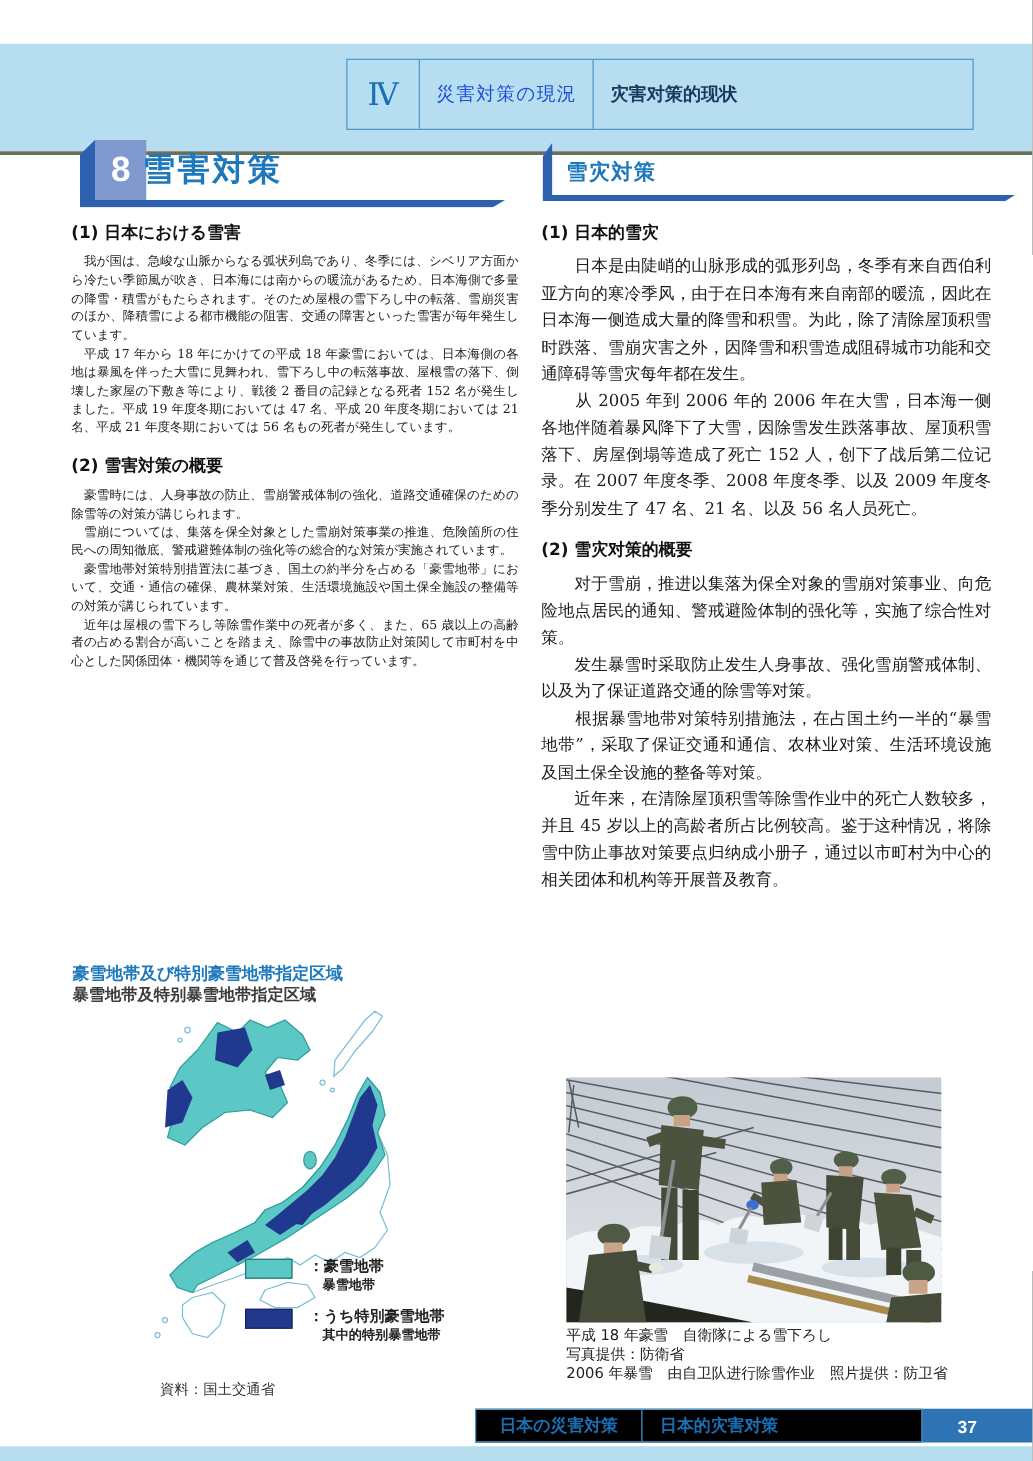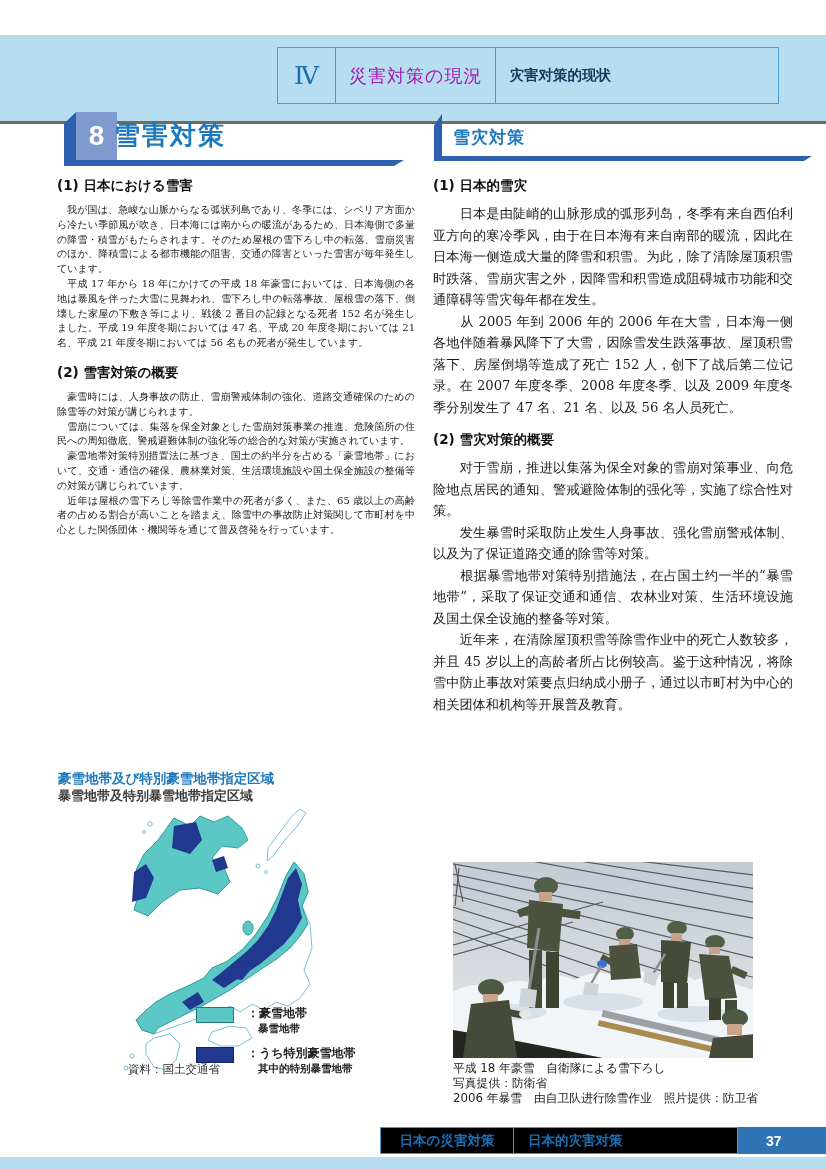--- a/index.html
+++ b/index.html
@@ -15,22 +15,22 @@
   .header-box {
     position:absolute; left:277px; top:47px; width:502px; height:57px;
     border:1px solid #4b9bce; display:flex; align-items:stretch;
   }
   .hb-num {
     width:58px; display:flex; align-items:center; justify-content:center;
     color:#1a6fb5; font-family:"DejaVu Serif", serif; font-size:25px;
     border-right:1px solid #4b9bce;
   }
   .hb-ja {
-    padding:0 13px; display:flex; align-items:center; color:#a21caf;
-    font-size:18px; letter-spacing:1px; border-right:1px solid #4b9bce; font-weight:500;
+    padding:0 13px; display:flex; align-items:center; color:#1d4ed8;
+    font-size:15px; letter-spacing:1px; border-right:1px solid #4b9bce; font-weight:500;
   }
   .hb-zh { padding:0 13px; display:flex; align-items:center; color:#17395e; font-size:14.5px; font-weight:bold; }
 
   
   .sec8-strip {
     position:absolute; left:64px; top:112px; width:12px; height:53px;
     background:#2d60ae; clip-path:polygon(100% 0, 100% 100%, 0 100%, 0 22%);
   }
   .sec8-badge {
     position:absolute; left:76px; top:112px; width:41px; height:48px; background:#8099cf;
@@ -70,21 +70,21 @@
   .map-title1 { position:absolute; left:58px; top:770px; font-size:13.5px; font-weight:bold; color:#1e78bc; }
   .map-title2 { position:absolute; left:58px; top:787px; font-size:13px;   font-weight:bold; color:#3c3c3c; }
   .map-svg { position:absolute; left:62px; top:806px; }
   .legend { position:absolute; left:196px; top:1006px; }
   .legend-row { display:flex; margin-bottom:11px; }
   .swatch { width:38px; height:16px; margin-top:1px; }
   .swatch.teal { background:#5bc8c6; border:1px solid #217a76; }
   .swatch.navy { background:#21388f; border:1px solid #16255f; }
   .legend-text { margin-left:13px; font-size:12px; color:#222; font-weight:bold; line-height:1.3; font-family:"DejaVu Sans", sans-serif; }
   .legend-sub { font-size:10.5px; padding-left:11px; }
-  .map-source { position:absolute; left:128px; top:1062px; font-size:11.5px; color:#333; font-family:"DejaVu Sans", sans-serif; }
+  .map-source { position:absolute; left:128px; top:1104px; font-size:11.5px; color:#333; font-family:"DejaVu Sans", sans-serif; }
 
   
   .photo { position:absolute; left:453px; top:862px; width:300px; height:196px; background:#c9ced5; }
   .cap { position:absolute; left:453px; font-size:11.8px; color:#222; font-family:"DejaVu Sans", sans-serif; }
   .cap1 { top:1061px; } .cap2 { top:1076px; } .cap3 { top:1091px; }
 
   
   .footer-bar {
     position:absolute; left:380px; top:1127px; width:358px; height:27px;
     border:1px solid #4a98cc; background:#000000; display:flex; align-items:stretch;

